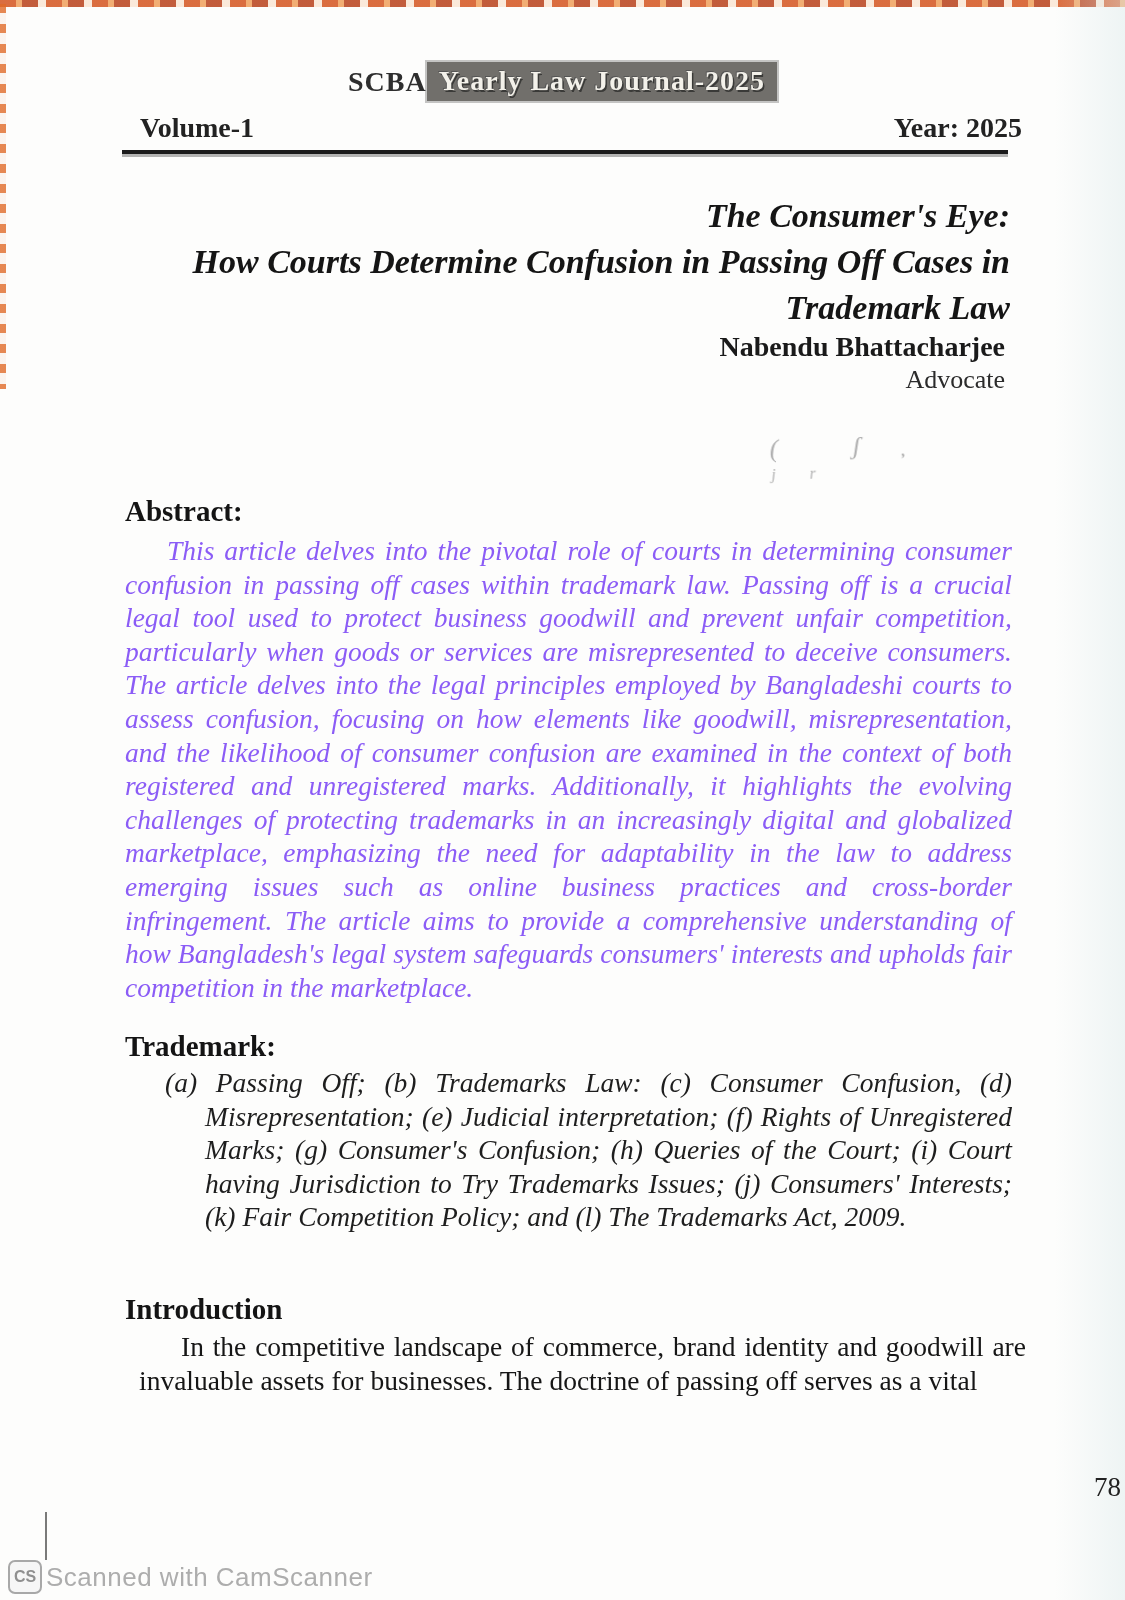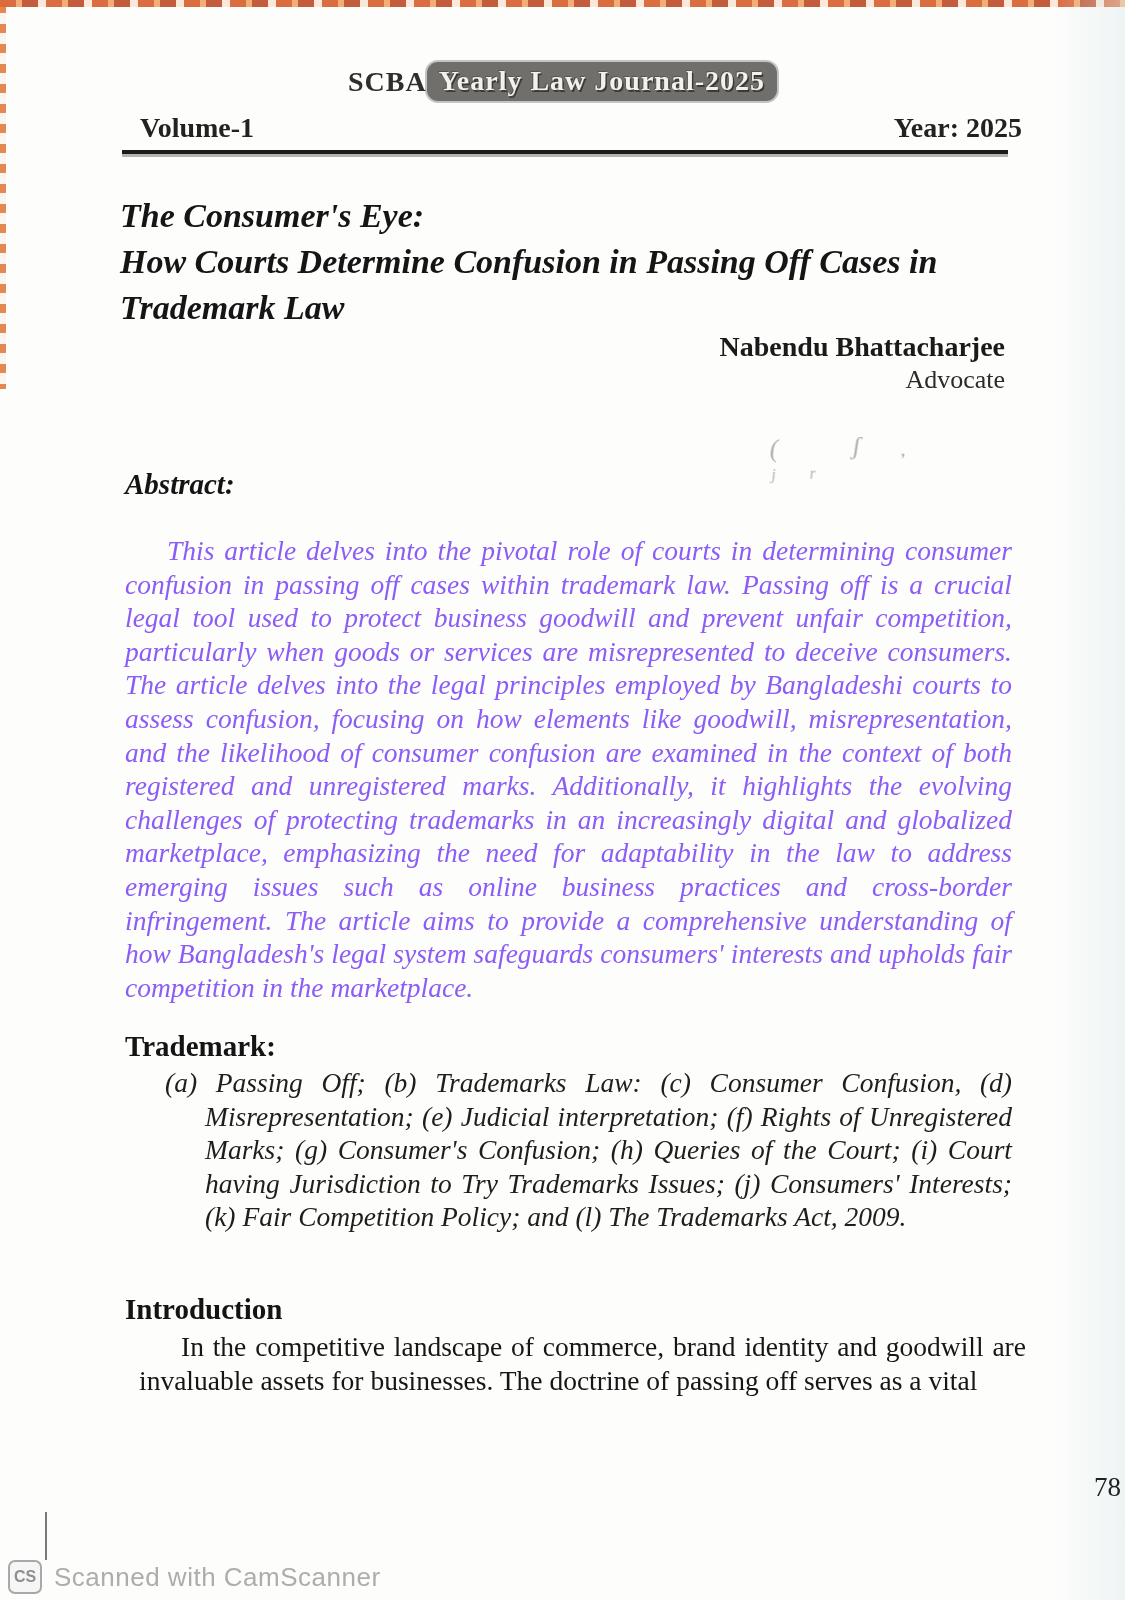--- a/index.html
+++ b/index.html
@@ -34,57 +34,56 @@
     display:flex;justify-content:center;align-items:center;gap:0;
   }
   .journal-abbr{
     font-weight:bold;font-size:28px;color:#2e2e2e;letter-spacing:1px;
   }
   .journal-badge{
     background:#716f6b;color:#f3f1ea;font-weight:bold;font-size:28px;
     padding:3px 12px 4px 12px;letter-spacing:1px;
     text-shadow:1.5px 1.5px 0 #3a3a38, -1px -1px 0 #555;
     box-shadow:0 0 0 2px rgba(90,90,88,.35);
-    border-radius:11px;
   }
   .vol-year{
     position:absolute;top:112px;left:125px;width:882px;
     display:flex;justify-content:space-between;
     font-weight:bold;font-size:28px;color:#222;margin-left:15px;
   }
   .header-rule{
     position:absolute;top:150px;left:122px;width:886px;height:4px;
     background:#1b1b1b;
     box-shadow:0 3px 0 rgba(40,40,40,.35);
   }
   
   .article-title{
     position:absolute;top:193px;left:120px;width:890px;
-    text-align:left;font-weight:bold;font-style:italic;
+    text-align:right;font-weight:bold;font-style:italic;
     font-size:34px;line-height:46px;color:#151515;
   }
   .author-block{
     position:absolute;top:330px;left:125px;width:880px;
     text-align:right;line-height:33px;
   }
   .author-name{font-weight:bold;font-size:28px;color:#1a1a1a;}
   .author-role{font-size:26px;color:#2b2b2b;}
   .author-affiliation{font-size:27px;color:#2b2b2b;}
   .signature-marks{
     position:absolute;top:430px;left:770px;width:240px;
     color:rgba(110,110,112,.55);font-style:italic;font-size:26px;
     letter-spacing:34px;filter:blur(.4px);
     transform:rotate(-2deg);
   }
   
   .section-heading{
     position:absolute;left:125px;
     font-weight:bold;font-size:29px;color:#141414;
   }
-  .h-abstract{top:468px;font-style:italic;}
+  .h-abstract{top:495px;}
   .h-keywords{top:1030px;}
   .h-introduction{top:1293px;}
   .abstract-text{
     position:absolute;top:534px;left:125px;width:887px;
     font-style:italic;font-size:27.5px;line-height:33.6px;
     text-align:justify;text-indent:42px;color:#8b5cf6;
   }
   .keywords-text{
     position:absolute;top:1066px;left:125px;width:887px;
     box-sizing:border-box;padding-left:80px;text-indent:-40px;
@@ -99,21 +98,21 @@
   .page-number{
     position:absolute;top:1472px;left:0;width:1121px;
     text-align:right;font-size:27px;color:#222;
   }
   
   .pen-mark{
     position:absolute;left:45px;top:1512px;width:2px;height:48px;
     background:#4e4e4e;opacity:.75;
   }
   .camscanner-footer{
-    position:absolute;left:8px;top:1560px;display:flex;align-items:center;gap:12px;
+    position:absolute;left:8px;top:1560px;display:flex;align-items:center;gap:4px;
     font-family:"Liberation Sans", sans-serif;
   }
   .cs-icon{
     width:30px;height:30px;border:2px solid #a8a8a8;border-radius:7px;
     background:#f6f6f6;color:#8f8f8f;font-weight:bold;font-size:16px;
     display:flex;align-items:center;justify-content:center;
   }
   .cs-text{color:#adadad;font-size:26px;letter-spacing:.5px;}
 </style>
 </head>

